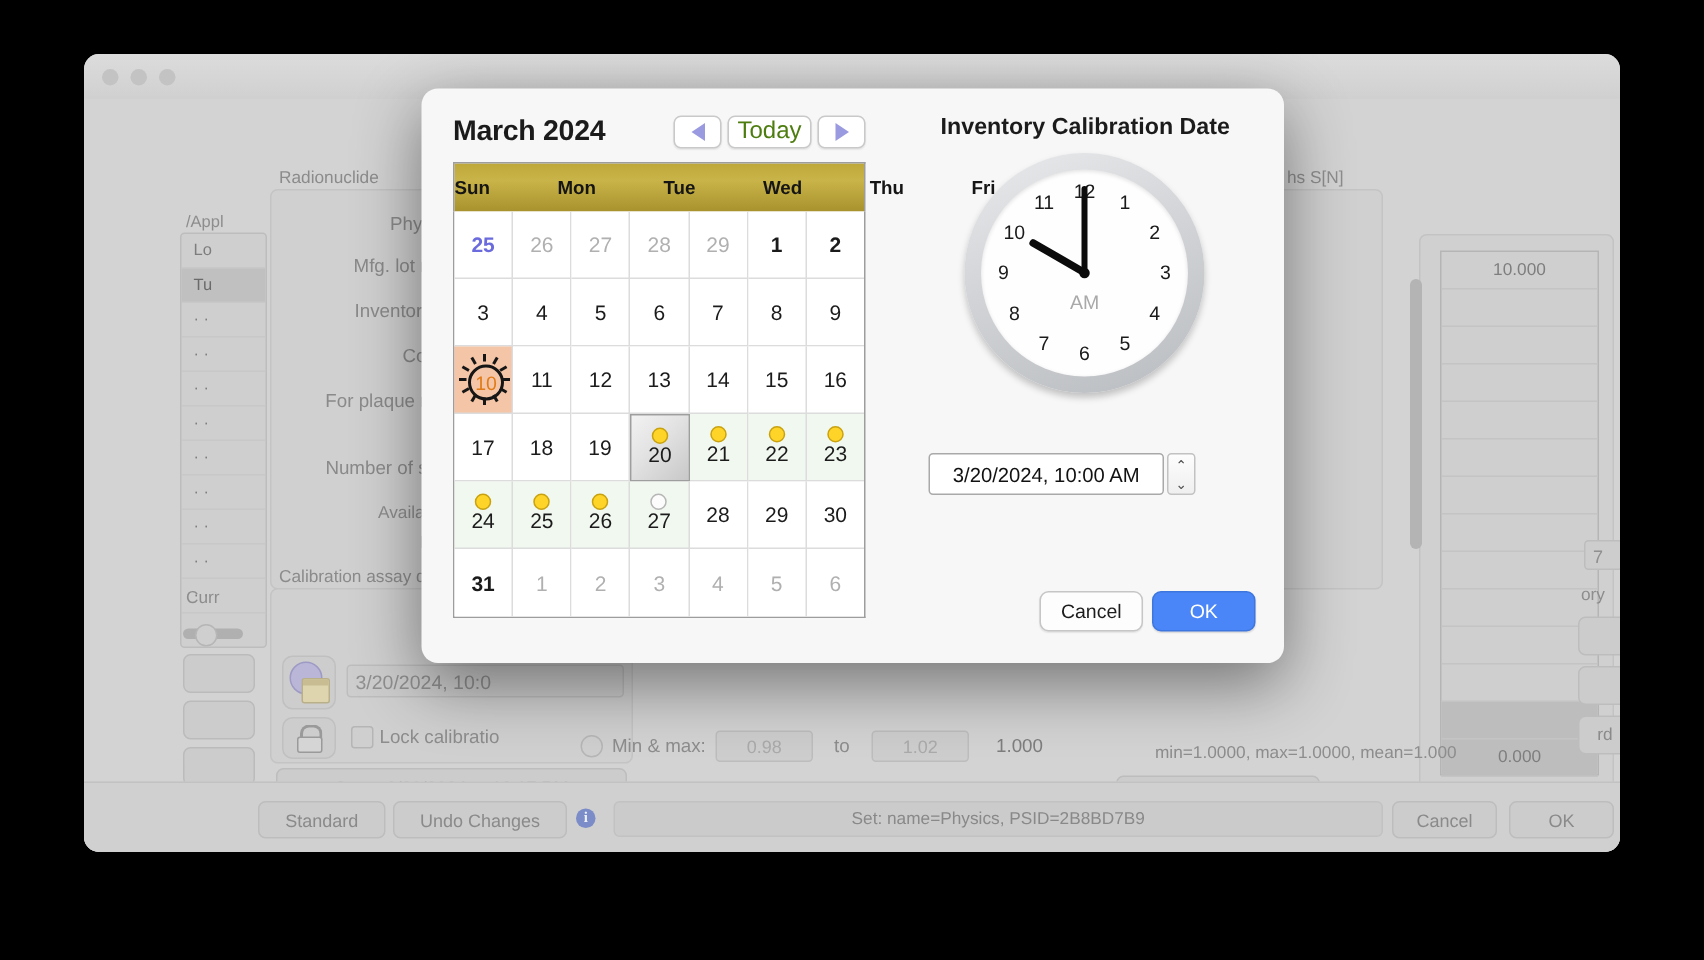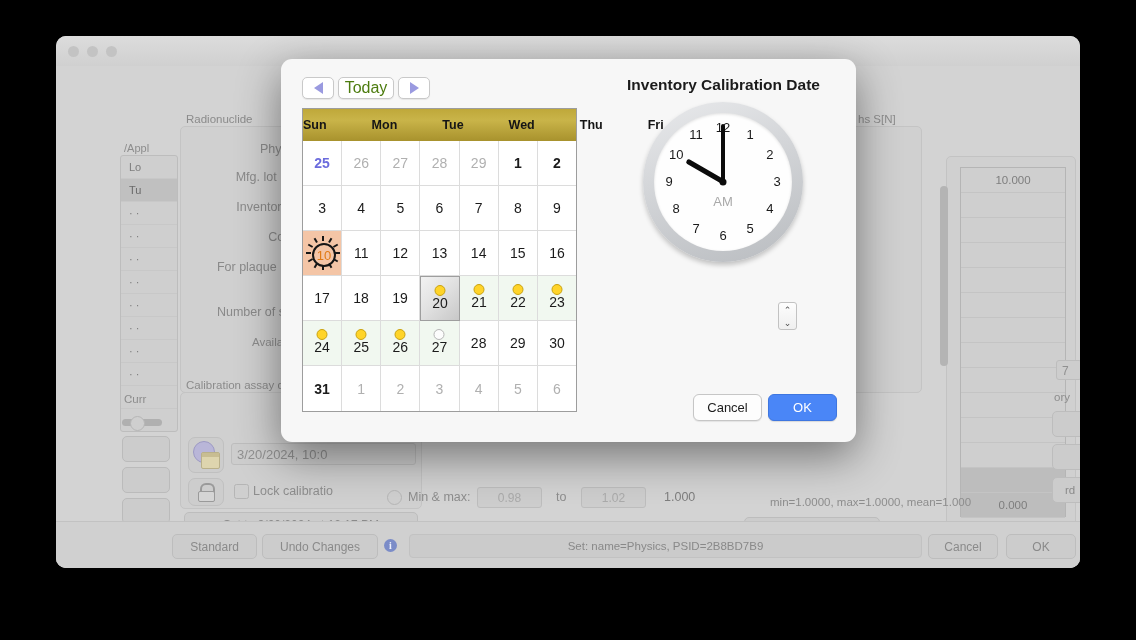--- a/index.html
+++ b/index.html
@@ -276,20 +276,21 @@
         <div class="wbtn" style="left:950px;top:12px;width:68px;height:23px;">OK</div>
       </div>
 
     </div>
   </div>
 
   <div class="sheet">
 
     <div class="cal">
       <div class="cal-hdr">
+        <div class="cal-title">March 2024</div>
         <div class="navbtn">
           <div class="tri l"></div>
         </div>
         <div class="navbtn today">Today</div>
         <div class="navbtn">
           <div class="tri r"></div>
         </div>
       </div>
 
       <div class="dow">
@@ -485,20 +486,21 @@
             <div class="hr" style="left: 17px; top: 73px;">9</div>
             <div class="hr" style="left: 24.2346px; top: 46px;">10</div>
             <div class="hr" style="left: 44px; top: 26.2346px;">11</div>
           </div>
         <div class="ampm">AM</div>
         <div class="hand" id="hand-hour" style="width: 4.5px; height: 42px; top: 38px; transform: translateX(-50%) rotate(300deg);"></div>
         <div class="hand" id="hand-min" style="width: 4px; height: 58px; top: 22px; transform: translateX(-50%) rotate(0deg);"></div>
         <div class="hcap"></div>
       </div>
 
+      <div class="tfield" title="M/D/YYYY, h:mm AM">3/20/2024, 10:00 AM</div>
       <div class="stepper">
         <span>⌃</span>
         <span>⌄</span>
       </div>
     </div>
 
     <div class="btn-cancel">Cancel</div>
     <div class="btn-ok">OK</div>
   </div>
 </div>

